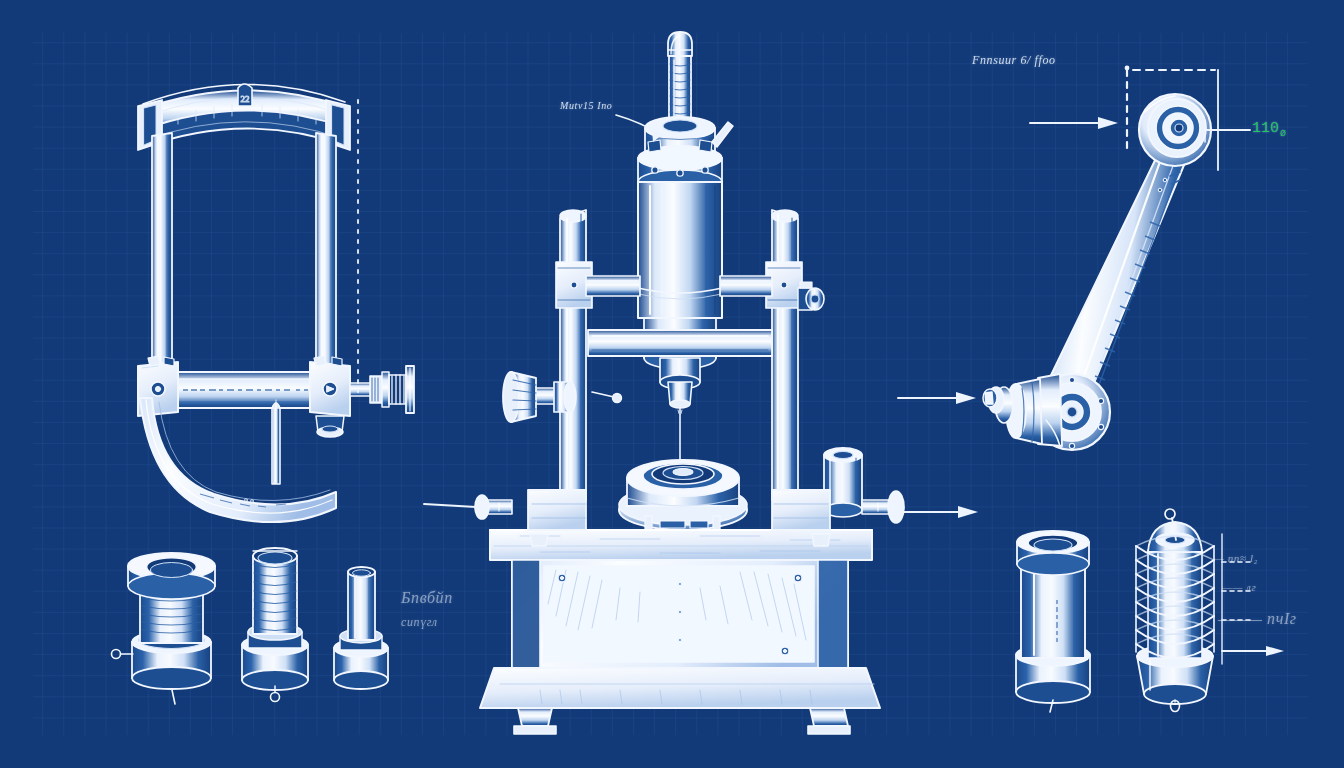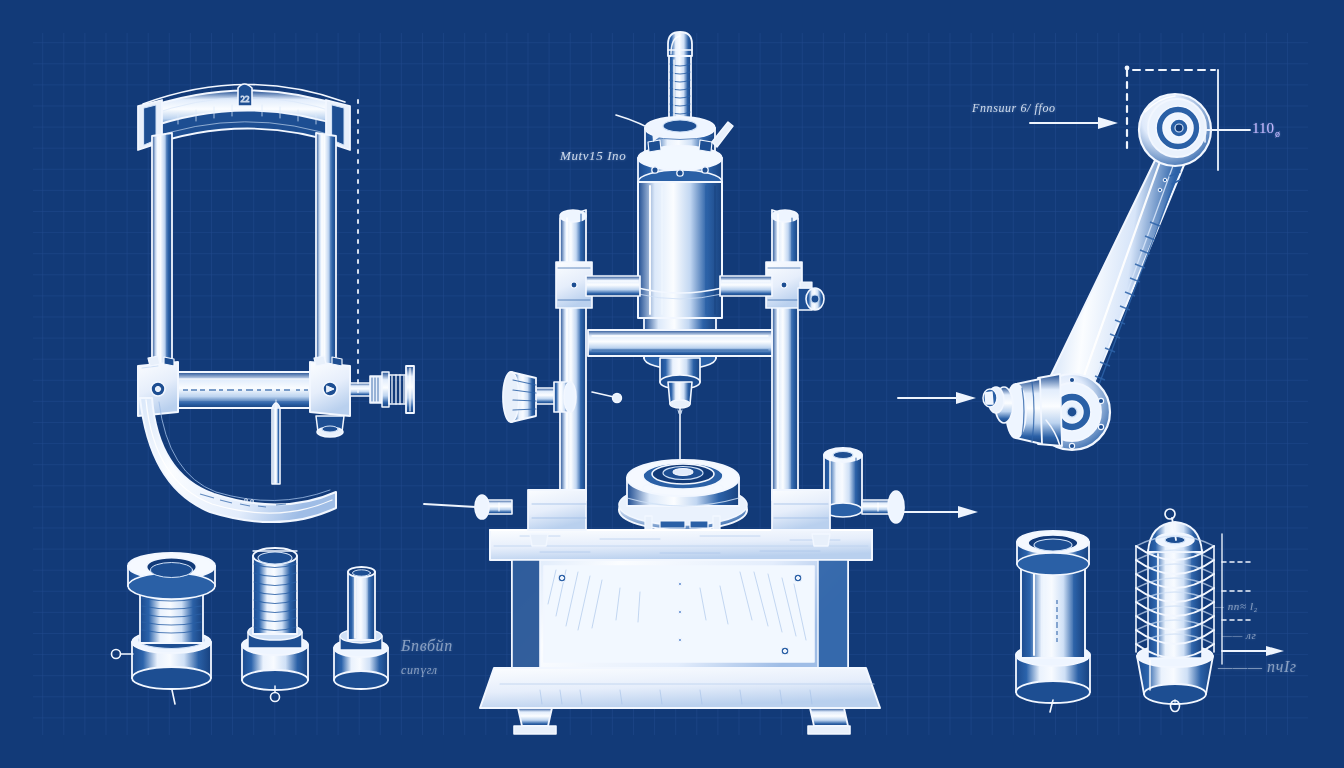--- a/index.html
+++ b/index.html
@@ -26,27 +26,26 @@
   .anno-label {
     position: absolute;
     color: #e8f0fb;
     font-family: "Liberation Serif", serif;
     font-style: italic;
     letter-spacing: 0.6px;
     white-space: nowrap;
     text-shadow: 0 0 3px rgba(200,225,255,0.45);
     opacity: 0.88;
     pointer-events: none;
-    margin-top: 48px;
   }
   .anno-faint { opacity: 0.55; }
   .dim-label {
     position: absolute;
-    color: #c4b5fd;
-    font-family: Liberation Serif, serif;
+    color: #22c55e;
+    font-family: Liberation Mono, monospace;
     white-space: nowrap;
     text-shadow: 0 0 2px rgba(190,220,255,0.5);
   }
 </style>
 </head>
 <body>
 
 <div id="sheet">
 
   <svg id="blueprint-svg" viewBox="0 0 1344 768">
@@ -717,21 +716,21 @@
         <path d="M1222 534 L1222 664" stroke-width="1.6" opacity="0.85"></path>
         <path d="M1222 562 L1252 562" stroke-width="1.6" stroke-dasharray="4 4"></path>
         <path d="M1222 591 L1252 591" stroke-width="1.6" stroke-dasharray="4 4"></path>
         <path d="M1222 620 L1252 620" stroke-width="1.6" stroke-dasharray="4 4"></path>
         <path d="M1222 651 L1268 651" stroke-width="1.8"></path>
         <path d="M1284 651 L1266 646 L1266 656 Z" fill="#eef4fd" stroke="none"></path>
       </g>
     </g>
   </svg>
 
-  <div class="anno-label" style="left:560px; top:100px; font-size:13px;">Mutv15 Ino</div>
+  <div class="anno-label" style="left:560px; top:100px; font-size:10px;">Mutv15 Ino</div>
 
   <div class="anno-label" style="left:972px; top:53px; font-size:12px;">Fnnsuur 6/ ffoo</div>
 
   <div class="anno-label anno-faint" style="left:401px; top:589px; font-size:16px;">Бnвбйn</div>
 
   <div class="anno-label anno-faint" style="left:401px; top:615px; font-size:12px;">cиnүгл</div>
 
   <div class="dim-label" style="left:1252px; top:120px; font-size:15px;">
     <span>110</span><span style="font-size:10px; vertical-align:sub; margin-left:1px;">ø</span>
   </div>

